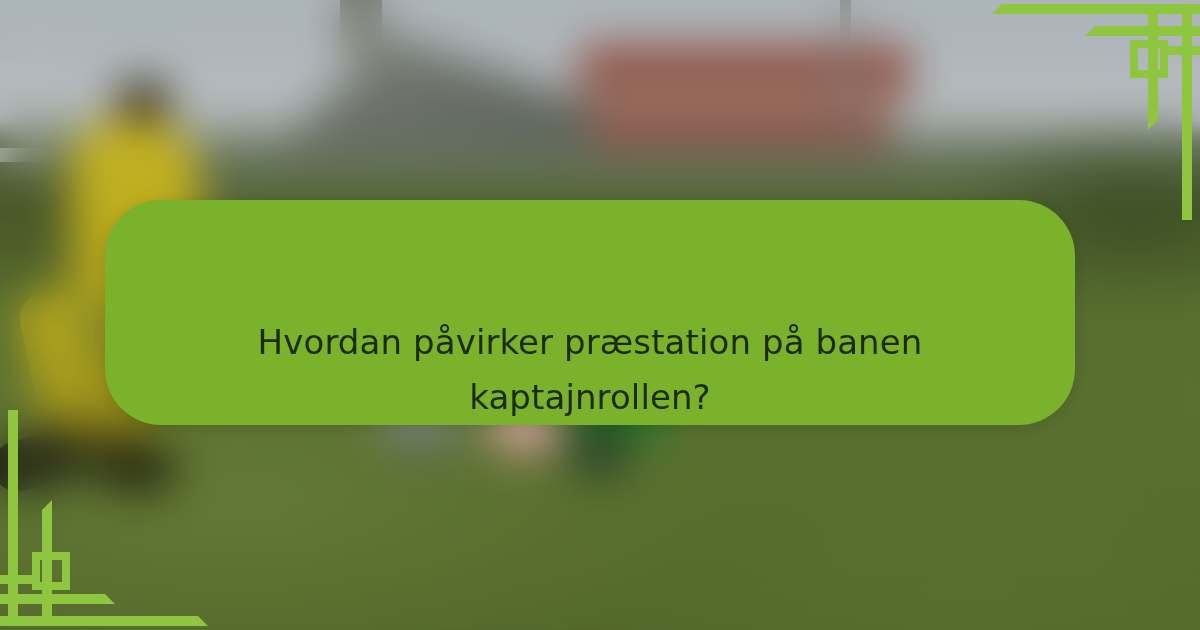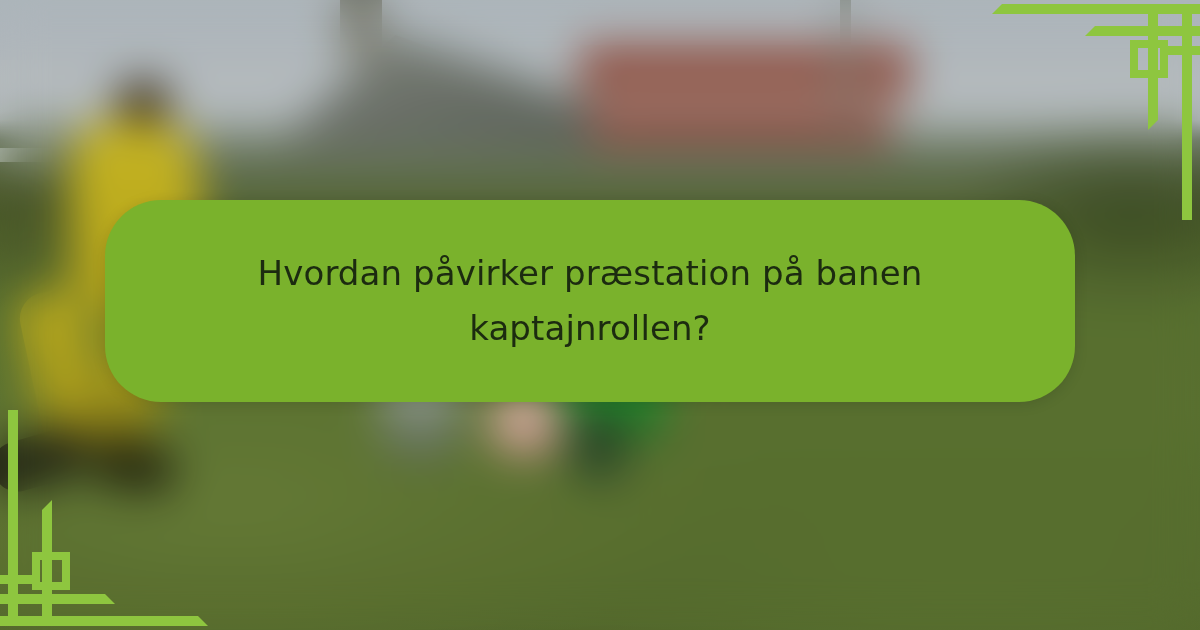--- a/index.html
+++ b/index.html
@@ -154,25 +154,25 @@
 
   
   .deco { position:absolute; pointer-events:none; }
   .deco-tr { top:0; right:0; width:220px; height:220px; }
   .deco-bl { bottom:0; left:0; width:220px; height:220px; }
 
   
   #card {
     position:absolute;
     left:105px; top:200px;
-    width:970px; height:202px;
+    width:970px; height:225px;
     background:#7ab22c;
     border-radius:56px;
     display:flex;
-    align-items:center;
+    align-items:flex-end;
     justify-content:center;
     box-shadow:0 2px 14px rgba(0,0,0,.13);
   }
   #card-text {
     width:800px;
     text-align:center;
     font-size:34px;
     line-height:1.62;
     font-weight:400;
     color:#1c2b10;

